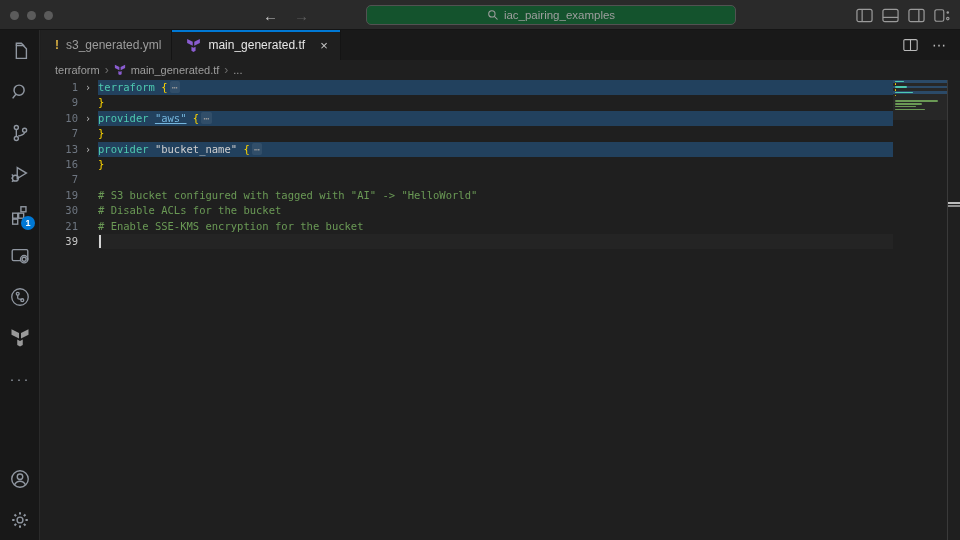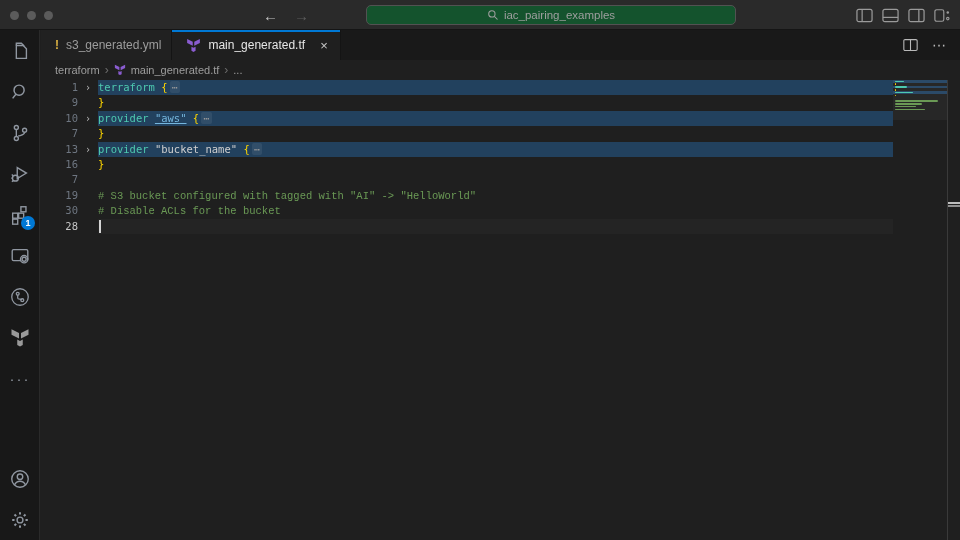--- a/index.html
+++ b/index.html
@@ -63,21 +63,21 @@
   .ln.active-ln { color:#c6c6c6; }
   .chev { width:20px; text-align:center; color:#b8b8b8; flex:none; font-size:10px; cursor:pointer; }
   .ltext { flex:1; white-space:pre; position:relative; }
   .line.hl .ltext { background:#22415e; }
   .line.cur .ltext { background:#242424; }
   .cursor { position:absolute; left:1px; top:1px; width:1.5px; height:13px; background:#d4d4d4; }
   .tok-kw { color:#4EC9B0; }
   .tok-brk { color:#FFD700; }
   .tok-str { color:#d0d0d0; }
   .tok-strlink { color:#75b6dd; text-decoration:underline; }
-  .tok-cmt { color:#6A9955;font-family:Liberation Mono, monospace; }
+  .tok-cmt { color:#6A9955; }
   .tok-fold { color:#9a9a9a; background:rgba(255,255,255,0.07); border-radius:2px; padding:0 2px; margin-left:2px; }
   .tok-plain { color:#d4d4d4; }
 
   
   .minimap { position:absolute; top:80px; left:893px; width:54px; height:460px; background:#1f1f1f; cursor:pointer; }
   .mm-slider { position:absolute; top:0; left:0; width:54px; height:40px; background:rgba(255,255,255,0.04); }
   .mm-row { height:2.8px; position:relative; }
   .mm-row .mm-bar { position:absolute; left:2px; top:0.7px; height:1.6px; border-radius:1px; }
   .mm-row.hl { background:#2b4a68; }
   .ruler { position:absolute; top:80px; left:947px; width:13px; height:460px;
@@ -282,22 +282,27 @@
       <div class="line">
         <span class="ln">19</span>
         <span class="chev"></span>
         <span class="ltext"><span class="tok-cmt"># S3 bucket configured with tagged with "AI" -&gt; "HelloWorld"</span></span>
       </div>
       <div class="line">
         <span class="ln">30</span>
         <span class="chev"></span>
         <span class="ltext"><span class="tok-cmt"># Disable ACLs for the bucket</span></span>
       </div>
+      <div class="line">
+        <span class="ln">21</span>
+        <span class="chev"></span>
+        <span class="ltext"><span class="tok-cmt"># Enable SSE-KMS encryption for the bucket</span></span>
+      </div>
       <div class="line cur">
-        <span class="ln active-ln">28</span>
+        <span class="ln active-ln">39</span>
         <span class="chev"></span>
         <span class="ltext"><span class="cursor"></span></span>
       </div>
     </div>
 
   <div class="minimap" id="minimap">
     <div class="mm-slider"></div>
   <div class="mm-row hl">
         <span class="mm-bar" style="background: rgb(78, 201, 176); width: 9px;"></span>
       </div>

